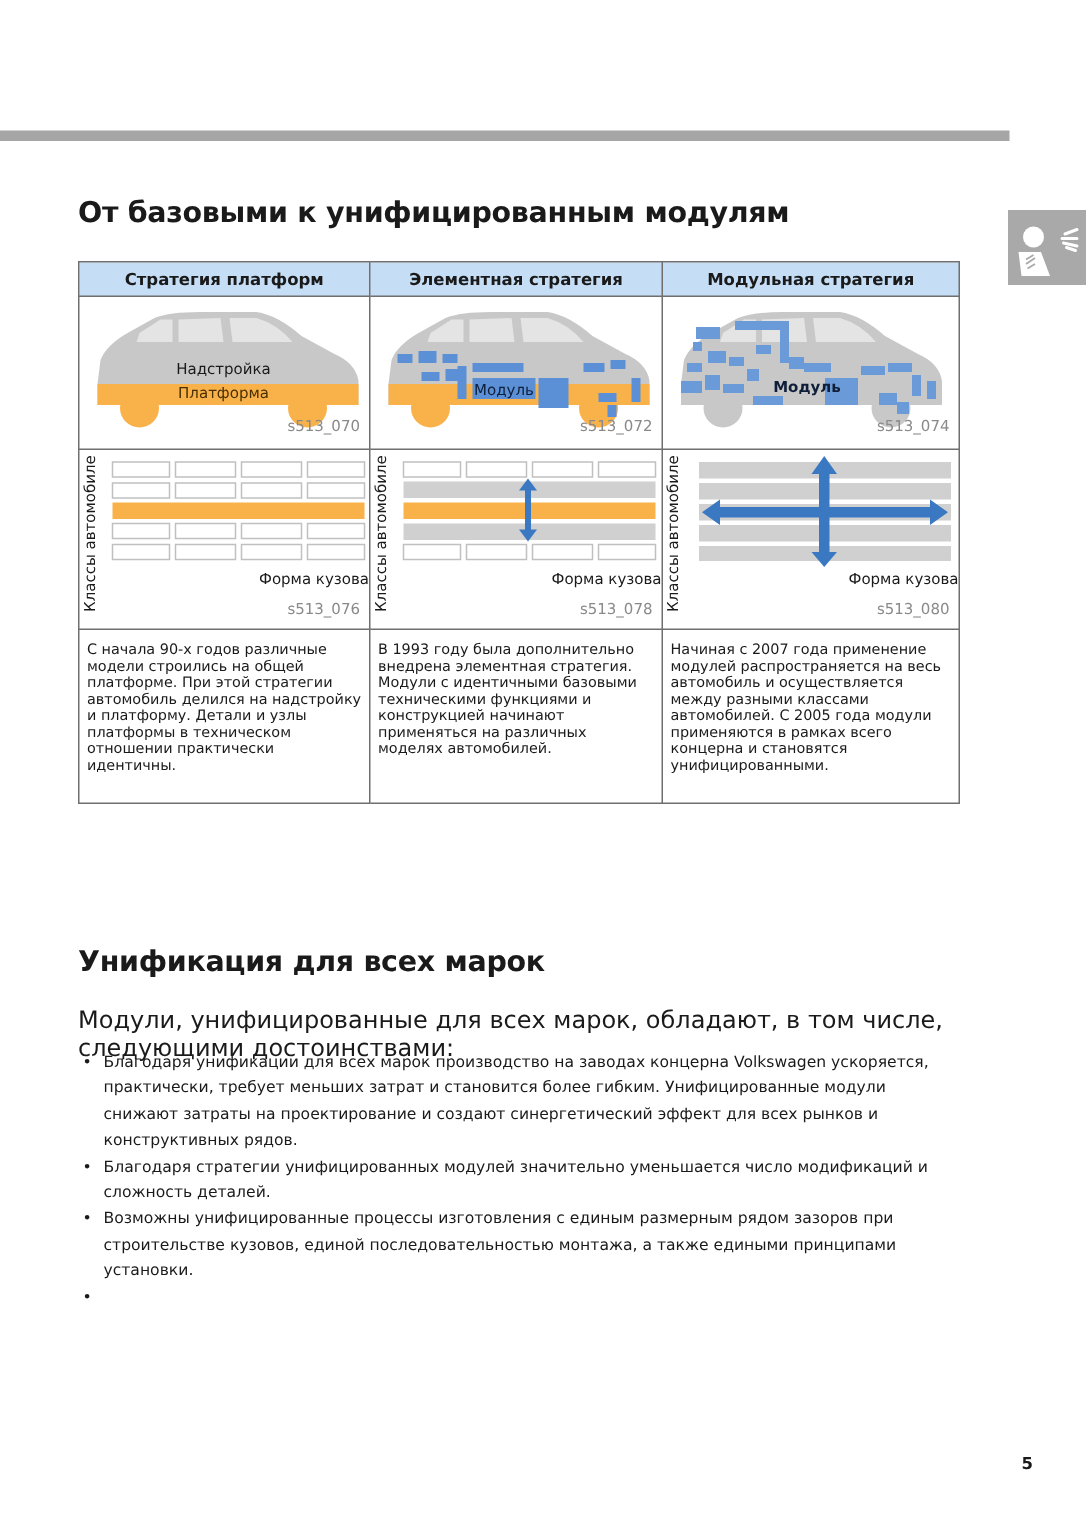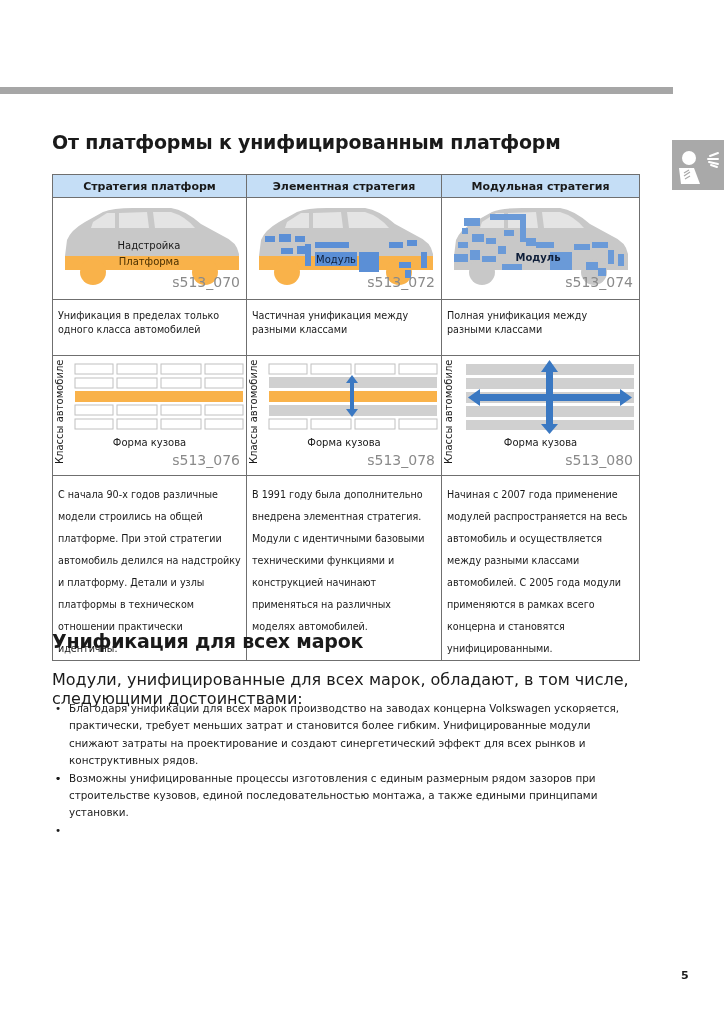--- a/index.html
+++ b/index.html
@@ -11,27 +11,27 @@
   .h2 { position: absolute; left: 52px; top: 630px; font-size: 19px; font-weight: bold; letter-spacing: -0.2px; margin: 0; }
 
   table.strat { position: absolute; left: 52px; top: 174px; width: 587px; border-collapse: collapse;
                 table-layout: fixed; }
   table.strat td, table.strat th { border: 1.5px solid #6f6f6f; padding: 0; vertical-align: top; }
   table.strat th { background: #c5def6; height: 22px; font-size: 11px; font-weight: bold; text-align: center;
                    vertical-align: middle; }
   .img-cell { height: 101px; position: relative; }
   .txt-cell { height: 46px; font-size: 9.6px; line-height: 14px; padding: 9px 5px 0 5px !important; }
   .grid-cell { height: 119px; position: relative; }
-  .desc-cell { height: 107px; font-size: 9.6px; line-height: 22px; padding: 8px 5px 0 5px !important; }
-  .caption { position: absolute; right: 6px; font-size: 14px; color: #8a8a8a; }
+  .desc-cell { height: 107px; font-size: 9.6px; line-height: 11px; padding: 8px 5px 0 5px !important; }
+  .caption { position: absolute; right: 6px; font-size: 10px; color: #8a8a8a; }
   .img-cell .caption { bottom: 9px; }
   .grid-cell .caption { bottom: 7px; }
   svg { display: block; }
   .ylabel { position: absolute; left: 0px; top: 4px; width: 14px; height: 108px; }
-  .xlabel { position: absolute; left: 0; right: 0; text-align: center; top: 81px; font-size: 10px; color: #1a1a1a; }
+  .xlabel { position: absolute; left: 0; right: 0; text-align: right; top: 81px; font-size: 10px; color: #1a1a1a; }
 
   .intro { position: absolute; left: 52px; top: 670px; font-size: 16px; margin: 0; }
   ul.bullets { position: absolute; left: 52px; top: 700px; width: 590px; margin: 0; padding: 0; list-style: none; }
   ul.bullets li { position: relative; padding-left: 17px; font-size: 10.4px; line-height: 17.4px; }
   ul.bullets li .dot { position: absolute; left: 3px; top: 0; }
   .page-number { position: absolute; left: 681px; top: 969px; font-size: 11px; font-weight: bold; }
 </style>
 </head>
 <body>
 
@@ -39,21 +39,21 @@
 
 <div class="side-icon">
   <svg width="52" height="50" viewBox="0 0 52 50">
     <circle cx="17" cy="18" r="7" fill="#ffffff"></circle>
     <polygon points="7,28 22,28 28,44 9,44" fill="#ffffff"></polygon>
     <path d="M12 33 l5 -3 M12 36 l6 -4 M13 39 l5 -3" stroke="#a9a9a9" stroke-width="1.2"></path>
     <path d="M38 16 l8 -3 M36 19 l10 0 M37 22 l9 2 M39 25 l6 2" stroke="#ffffff" stroke-width="2" stroke-linecap="round"></path>
   </svg>
 </div>
 
-<h1 class="h1">От платформы к унифицированным платформ</h1>
+<h1 class="h1">От базовыми к унифицированным модулям</h1>
 
 <table class="strat">
   <colgroup>
       <col style="width:194px">
       <col style="width:195px">
       <col style="width:198px">
     </colgroup>
   <tbody>
       <tr>
     <th>Стратегия платформ</th>
@@ -136,25 +136,20 @@
               <rect x="84" y="40" width="10" height="8"></rect>
           <rect x="20" y="30" width="6" height="6"></rect>
               <rect x="62" y="32" width="10" height="6"></rect>
         </g>
         <text x="96" y="63" text-anchor="middle" font-size="10" font-weight="bold" font-family="DejaVu Sans, sans-serif" fill="#0f1f3a">Модуль</text>
       </svg>
       <span class="caption">s513_074</span>
     </td>
   </tr>
 
-  <tr>
-    <td class="txt-cell">Унификация в пределах только одного класса автомобилей</td>
-    <td class="txt-cell">Частичная унификация между разными классами</td>
-    <td class="txt-cell">Полная унификация между разными классами</td>
-  </tr>
 
   <tr>
     <td class="grid-cell">
       <svg class="ylabel" viewBox="0 0 14 108">
         <text transform="translate(10 104) rotate(-90)" font-size="10" font-family="DejaVu Sans, sans-serif" fill="#1a1a1a">Классы автомобилей</text>
       </svg>
       <svg width="194" height="80" viewBox="0 0 194 80" style="position:absolute;left:0;top:0">
         <g fill="#ffffff" stroke="#c0c0c0" stroke-width="1">
           <rect x="22" y="8" width="38" height="10"></rect>
               <rect x="64" y="8" width="40" height="10"></rect>
@@ -226,29 +221,29 @@
           <polygon points="99,68 107.5,78 116,68"></polygon>
         </g>
       </svg>
       <div class="xlabel">Форма кузова</div>
       <span class="caption">s513_080</span>
     </td>
   </tr>
 
   <tr>
     <td class="desc-cell">С начала 90-х годов различные модели строились на общей платформе. При этой стратегии автомобиль делился на надстройку и платформу. Детали и узлы платформы в техническом отношении практически идентичны.</td>
-    <td class="desc-cell">В 1991 году была дополнительно внедрена элементная стратегия. Модули с идентичными базовыми техническими функциями и конструкцией начинают применяться на различных моделях автомобилей.</td>
+    <td class="desc-cell">В 1993 году была дополнительно внедрена элементная стратегия. Модули с идентичными базовыми техническими функциями и конструкцией начинают применяться на различных моделях автомобилей.</td>
     <td class="desc-cell">Начиная с 2007 года применение модулей распространяется на весь автомобиль и осуществляется между разными классами автомобилей. С 2005 года модули применяются в рамках всего концерна и становятся унифицированными.</td>
   </tr>
 </tbody>
   </table>
 
 <h2 class="h2">Унификация для всех марок</h2>
 <p class="intro">Модули, унифицированные для всех марок, обладают, в том числе, следующими достоинствами:</p>
 
 <ul class="bullets">
   <li><span class="dot">•</span><span>Благодаря унификации для всех марок производство на заводах концерна Volkswagen ускоряется, практически, требует меньших затрат и становится более гибким. Унифицированные модули снижают затраты на проектирование и создают синергетический эффект для всех рынков и конструктивных рядов.</span></li>
-  <li><span class="dot">•</span></li>
+  <li><span class="dot">•</span><span>Благодаря стратегии унифицированных модулей значительно уменьшается число модификаций и сложность деталей.</span></li>
   <li><span class="dot">•</span><span>Возможны унифицированные процессы изготовления с единым размерным рядом зазоров при строительстве кузовов, единой последовательностью монтажа, а также едиными принципами установки.</span></li>
   <li><span class="dot">•</span></li>
 </ul>
 
 <div class="page-number">5</div>
 
 </body></html>

